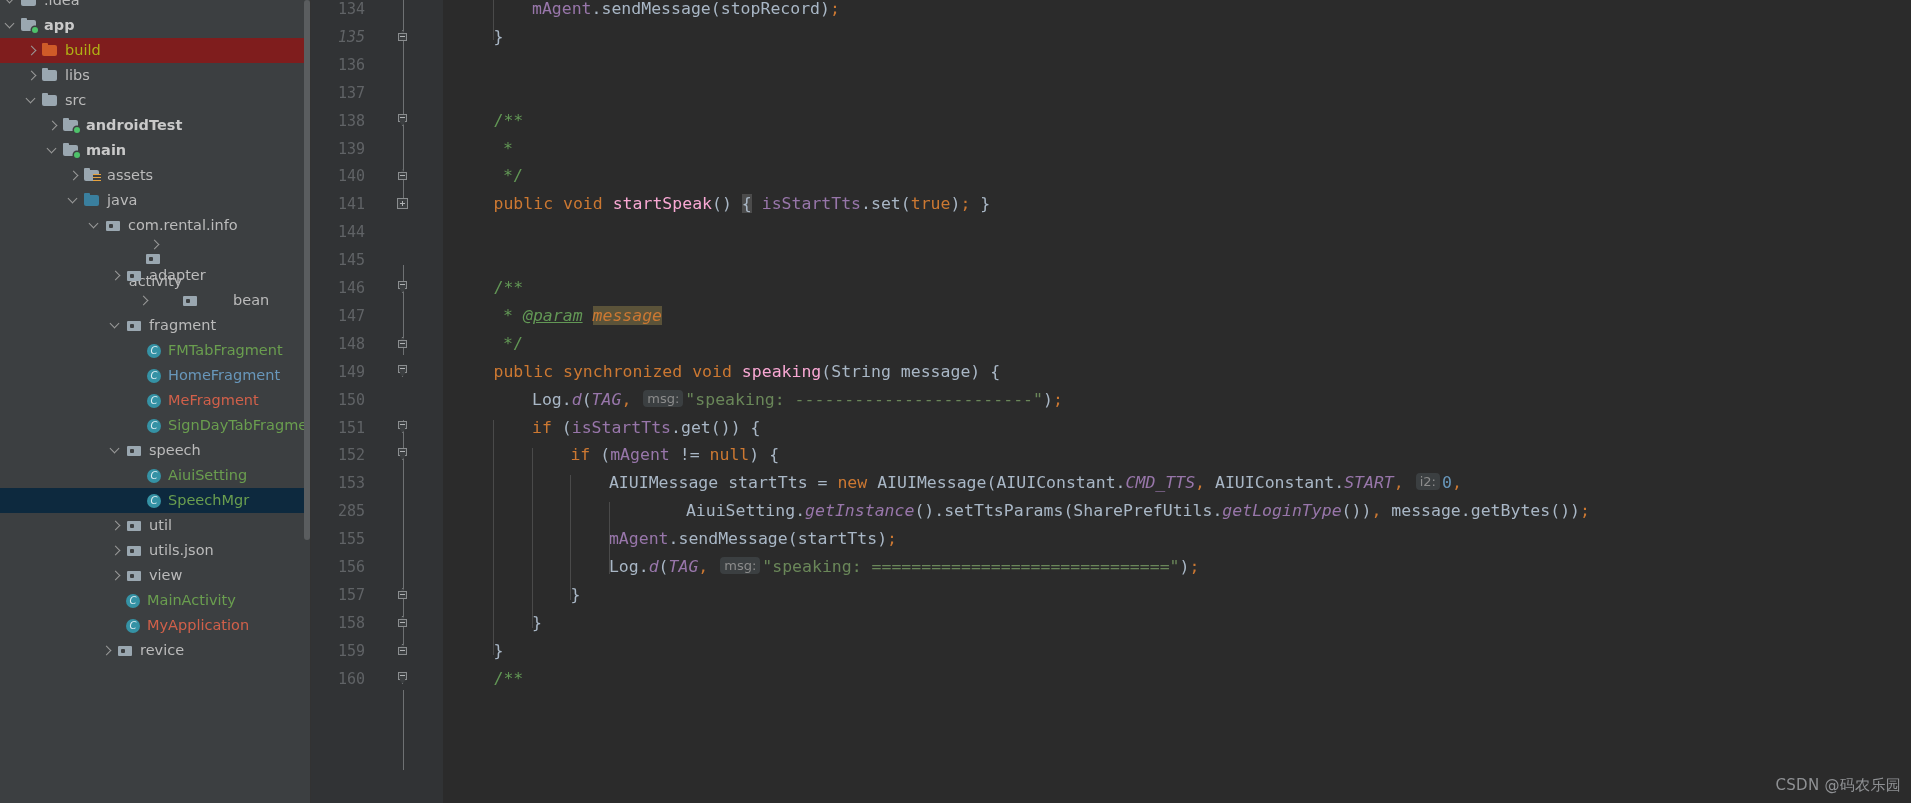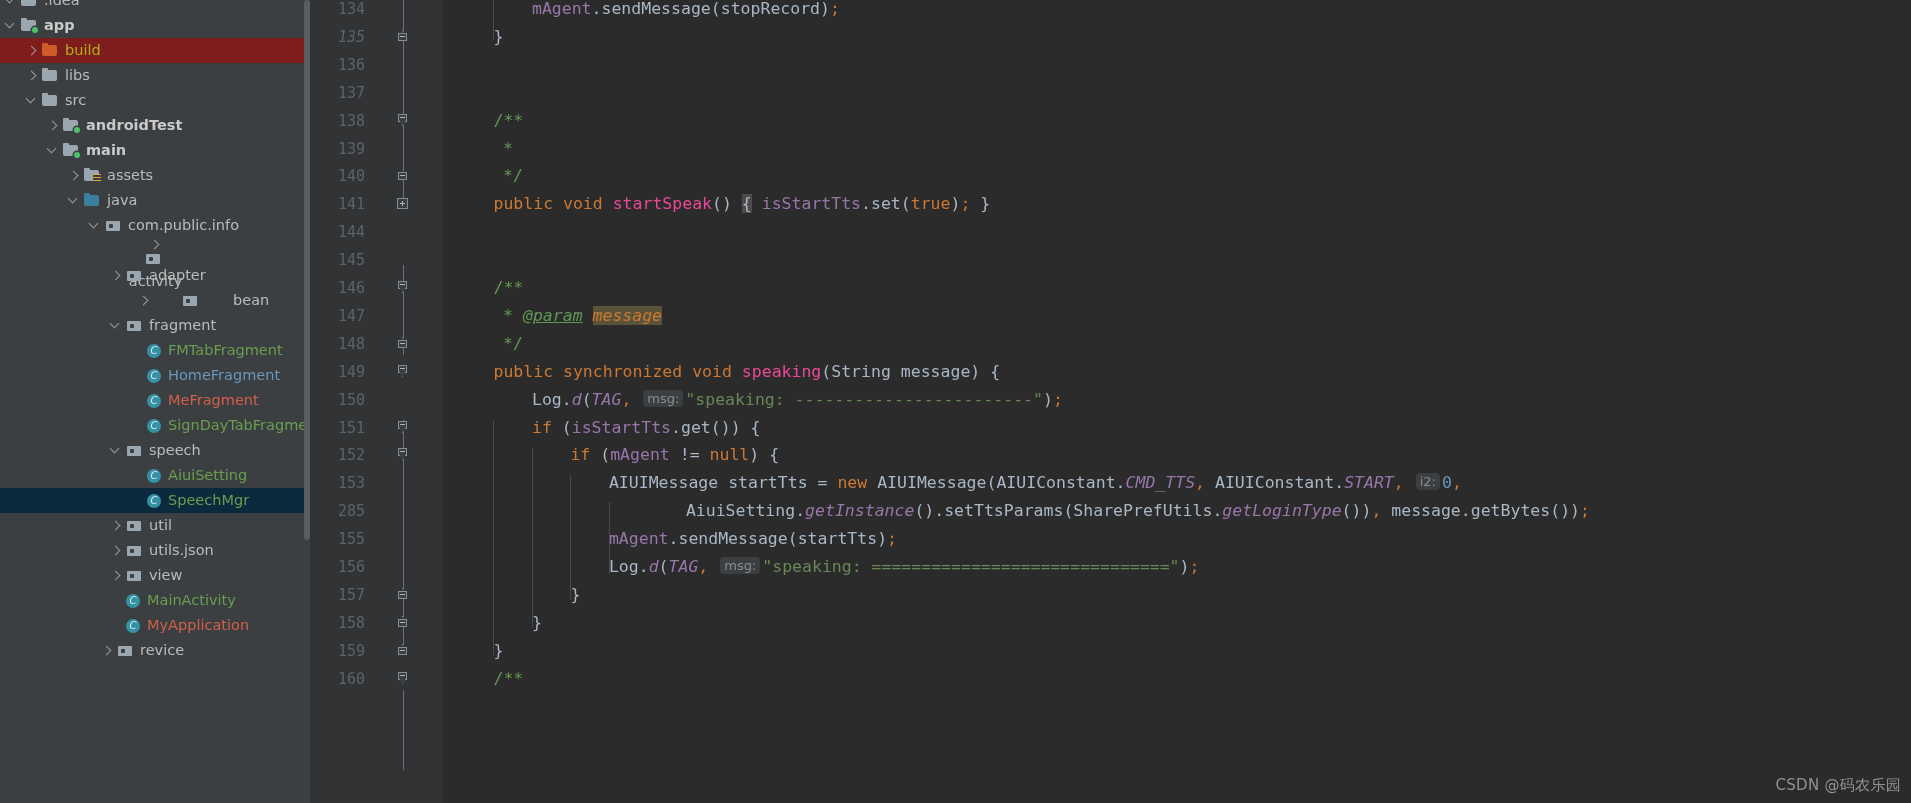--- a/index.html
+++ b/index.html
@@ -297,21 +297,21 @@
   }
   
   .indent-guide {
     position: absolute;
     width: 1px;
     background: #4a4a4a;
   }
 
   
   .kw      { color: #cc7832; }
-  .mdecl   { color: #ec4899; }
+  .mdecl   { color: #f9a8d4; }
   .field   { color: #9876aa; }
   .fielditalic { color: #9876aa; font-style: italic; }
   .staticfield { color: #9876aa; font-style: italic; }
   .str     { color: #6a8759; }
   .cmt     { color: #629755; }
   .cmttag  { color: #629755; font-style: italic; text-decoration: underline; }
   .cmtparam{ color: #cc7832; font-style: italic; background: #5b5339; }
   .num     { color: #6897bb; }
   .ident   { color: #a9b7c6; }
   .punct   { color: #a9b7c6; }
@@ -413,21 +413,21 @@
         <div class="tree-row" style="position: absolute; left: 0px; right: 0px; top: 188px;">
           <div style="width: 67px; flex: 0 0 auto;"></div>
           <span class="twisty down"></span>
           <span class="ic folder folder-blue"></span>
           <span class="tree-label">java</span>
         </div>
         <div class="tree-row" style="position: absolute; left: 0px; right: 0px; top: 213px;">
           <div style="width: 88px; flex: 0 0 auto;"></div>
           <span class="twisty down"></span>
           <span class="ic pkg"></span>
-          <span class="tree-label">com.public.info</span>
+          <span class="tree-label">com.rental.info</span>
         </div>
         <div class="tree-row" style="position: absolute; left: 0px; right: 0px; top: 238px; flex-direction: column;">
           <div style="width: 109px; flex: 0 0 auto;"></div>
           <span class="twisty right"></span>
           <span class="ic pkg"></span>
           <span class="tree-label">activity</span>
         </div>
         <div class="tree-row" style="position: absolute; left: 0px; right: 0px; top: 263px;">
           <div style="width: 109px; flex: 0 0 auto;"></div>
           <span class="twisty right"></span>

